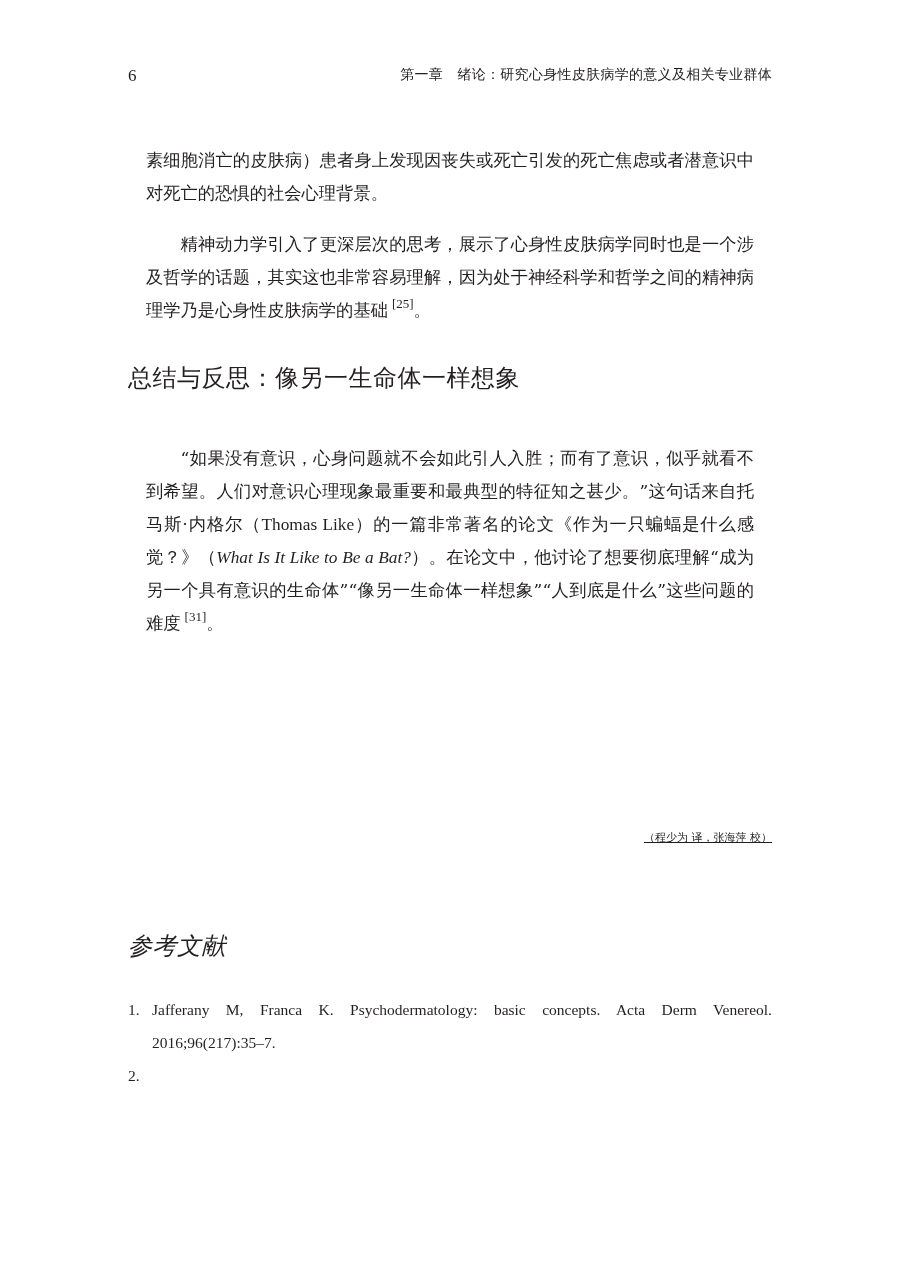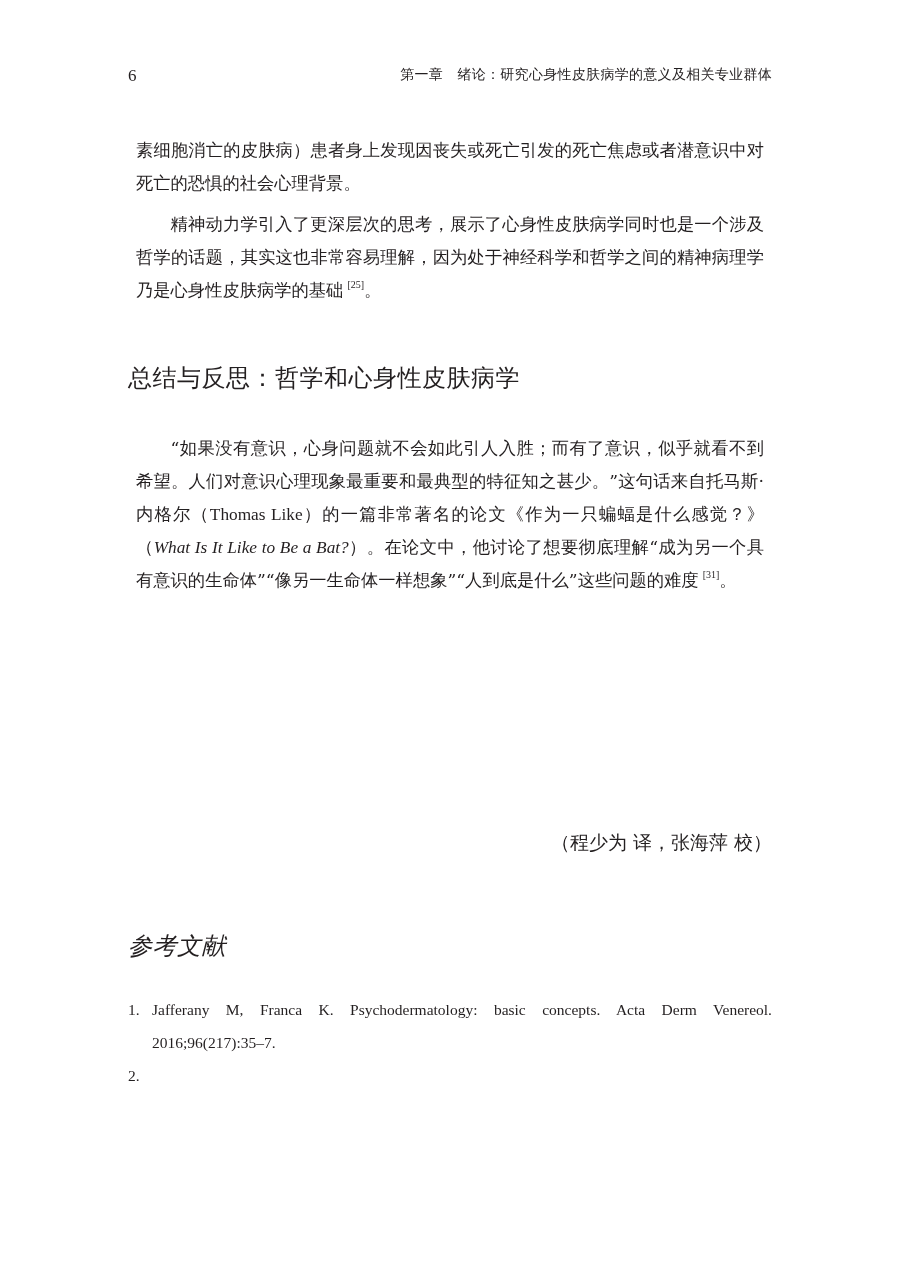--- a/index.html
+++ b/index.html
@@ -41,28 +41,28 @@
     .body-block {
       position: absolute;
       left: 128px;
       width: 644px;
       font-size: 17.3px;
       line-height: 33px;
       text-align: justify;
       text-justify: inter-character;
     }
     .para {
-      margin: 8px;
+      margin: 18px;
     }
     .indent {
       text-indent: 2em;
     }
     sup {
       font-family: "Liberation Serif", serif;
-      font-size: 10px;
+      font-size: 13px;
       vertical-align: 8px;
       line-height: 0;
       margin-left: 4px;
     }
     .latin {
       font-family: "Liberation Serif", serif;
     }
     .italic {
       font-style: italic;
     }
@@ -72,22 +72,23 @@
       font-family: "DejaVu Sans", sans-serif;
       font-size: 24px;
       font-weight: normal;
       margin: 0;
       letter-spacing: 0.5px;
     }
     .credit {
       position: absolute;
       right: 128px;
       top: 830px;
-      font-size: 19px;
+      font-size: 11px;
       white-space: pre;
+      text-decoration: underline;
     }
     .refs {
       position: absolute;
       left: 128px;
       top: 993px;
       width: 644px;
       margin: 0;
       padding: 0;
       list-style: none;
       font-family: "Liberation Serif", serif;
@@ -111,21 +112,21 @@
 <header class="page-header">
   <span class="page-number">6</span>
   <span class="running-head">第一章　绪论：研究心身性皮肤病学的意义及相关专业群体</span>
 </header>
 
 <section class="body-block" style="top:126px;">
   <p class="para">素细胞消亡的皮肤病）患者身上发现因丧失或死亡引发的死亡焦虑或者潜意识中对死亡的恐惧的社会心理背景。</p>
   <p class="para indent"><span>精神动力学引入了更深层次的思考，展示了心身性皮肤病学同时也是一个涉及哲学的话题，其实这也非常容易理解，因为处于神经科学和哲学之间的精神病理学乃是心身性皮肤病学的基础</span><sup>[25]</sup><span>。</span></p>
 </section>
 
-<h2 class="section-heading" style="top:362px;">总结与反思：哲学和心身性皮肤病学</h2>
+<h2 class="section-heading" style="top:362px;">总结与反思：像另一生命体一样想象</h2>
 
 <section class="body-block" style="top:424px;">
   <p class="para indent"><span>“如果没有意识，心身问题就不会如此引人入胜；而有了意识，似乎就看不到希望。人们对意识心理现象最重要和最典型的特征知之甚少。”这句话来自托马斯·内格尔（</span><span class="latin">Thomas Like</span><span>）的一篇非常著名的论文《作为一只蝙蝠是什么感觉？》（</span><span class="latin italic">What Is It Like to Be a Bat?</span><span>）。在论文中，他讨论了想要彻底理解“成为另一个具有意识的生命体”“像另一生命体一样想象”“人到底是什么”这些问题的难度</span><sup>[31]</sup><span>。</span></p>
 </section>
 
 <div class="credit">（程少为 译，张海萍 校）</div>
 
 <h2 class="section-heading" style="top:930px;font-style:italic;">参考文献</h2>
 
 <ol class="refs">

